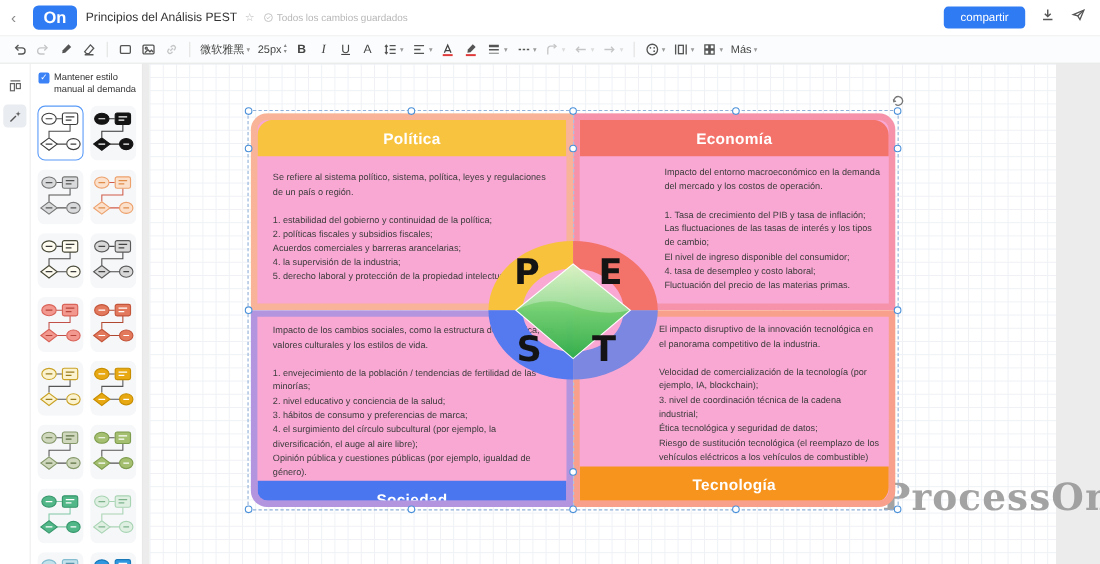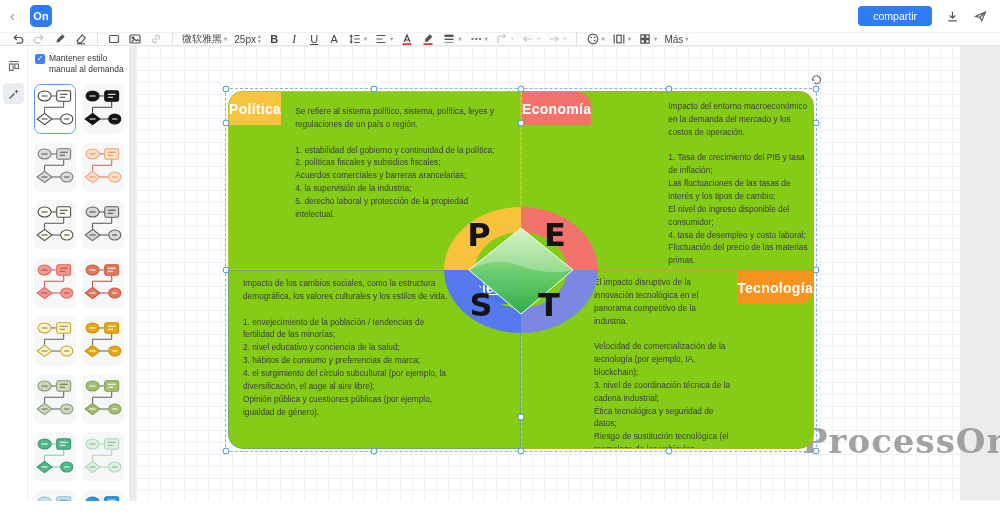--- a/index.html
+++ b/index.html
@@ -2,33 +2,33 @@
 <html><head>
 <meta charset="utf-8">
 <style>
   *{box-sizing:border-box;margin:0;padding:0}
   html,body{width:1000px;height:513px;overflow:hidden}
   body{font-family:"Liberation Sans",sans-serif;font-size:11px;color:#333;background:#fff}
 
   
   .topbar{height:32px;display:flex;align-items:center;padding:0 12px 0 10px;background:#fff}
   .back{color:#8a8a8a;font-size:14px;width:14px;margin-right:6px;cursor:pointer}
-  .logo{width:22px;height:22px;border-radius:5px;background:#2f7bf4;color:#fff;font-weight:700;font-size:11px;display:flex;align-items:center;justify-content:center;flex:none}
+  .logo{width:40px;height:22px;border-radius:5px;background:#2f7bf4;color:#fff;font-weight:700;font-size:15px;display:flex;align-items:center;justify-content:center;flex:none}
   .title-block{margin-left:8px}
   .title-row{display:flex;align-items:center;gap:7px;font-size:11px;color:#333;height:15px}
   .star{color:#b9b9b9;font-size:10px}
   .saved{display:flex;align-items:center;gap:3px;color:#b7b7b7;font-size:9px}
   .menu-row{display:flex;gap:15px;font-size:10.5px;color:#4d4d4d;height:15px;align-items:center}
   .menu-row span{cursor:pointer}
-  .topbar-right{margin-left:auto;display:flex;align-items:center;gap:13px}
+  .topbar-right{margin-left:auto;display:flex;align-items:flex-start;gap:13px}
   .share-btn{background:#2f7bf4;color:#fff;font-size:10.5px;padding:4px 15px;border-radius:4px;border:none;cursor:pointer}
   .hicon{color:#555;display:flex;align-items:center}
 
   
-  .toolbar{height:14px;background:#fbfcfd;border-top:1px solid #f1f1f1;border-bottom:1px solid #e4e6e8;display:flex;align-items:center;padding:0 8px;gap:1px}
+  .toolbar{height:26px;background:#fbfcfd;border-top:1px solid #f1f1f1;border-bottom:1px solid #e4e6e8;display:flex;align-items:center;padding:0 8px;gap:1px}
   .tbtn{height:20px;min-width:19px;padding:0 3px;display:flex;align-items:center;justify-content:center;border-radius:3px;color:#555;gap:2px;cursor:pointer}
   .tbtn.disabled{opacity:.32}
   .tbtn svg{display:block}
   .tdivider{width:1px;height:14px;background:#e1e1e1;margin:0 5px}
   .tlabel{font-size:10px;color:#444;white-space:nowrap}
   .lbl-b{font-weight:700;font-size:11px}
   .lbl-i{font-style:italic;font-family:"Liberation Serif",serif;font-size:11.5px}
   .lbl-u{text-decoration:underline;font-size:11px}
   .lbl-a{font-size:11px}
   .caret{font-size:6.5px;color:#9a9a9a}
@@ -52,21 +52,21 @@
 
   
   .canvas{flex:1;position:relative;background:#ececec;overflow:hidden}
   .page{position:absolute;left:6px;top:0;width:824px;height:455px;background:#fff;
     background-image:linear-gradient(#eef1f5 1px,transparent 1px),linear-gradient(90deg,#eef1f5 1px,transparent 1px);
     background-size:12px 12px}
   .watermark{position:absolute;left:672px;top:375px;font-family:"DejaVu Serif","Liberation Serif",serif;font-weight:700;font-size:34px;color:#949494;opacity:.85;letter-spacing:1px;pointer-events:none}
 
   .diagram{position:absolute;left:98px;top:45px;width:586px;height:358px}
   .cards{position:absolute;inset:0;display:grid;grid-template:1fr 1fr / 1fr 1fr}
-  .card{background:#84cc16;border:1px solid #0369a1;display:flex;flex-direction:row;overflow:hidden}
+  .card{background:#f9a8d4;border:6px solid #0369a1;display:flex;flex-direction:column;overflow:hidden}
   .qbar{height:33px;flex:none;display:flex;align-items:center;justify-content:center;color:#fff;font-size:14px;font-weight:600;letter-spacing:.3px}
   .card.q0{border-radius:15px 0 0 0}.card.q0 .qbar{border-radius:14px 0 0 0}
   .card.q1{border-radius:0 15px 0 0}.card.q1 .qbar{border-radius:0 14px 0 0}
   .card.q2{border-radius:0 0 0 15px}.card.q2 .qbar{border-radius:0 0 0 14px}
   .card.q3{border-radius:0 0 15px 0}.card.q3 .qbar{border-radius:0 0 14px 0}
   .qbody{flex:1;font-size:8.3px;line-height:1.55;color:#3c3c3c;white-space:pre-line}
   .q0 .qbody{padding:13px 13px 2px 14px}
   .q1 .qbody{padding:8px 5px 2px 77px}
   .q2 .qbody{padding:6px 8px 2px 14px}
   .q3 .qbody{padding:5px 6px 2px 72px}
@@ -80,20 +80,31 @@
 </style>
 </head>
 <body>
 
 <div class="app">
 
   <header class="topbar">
     <span class="back">‹</span>
     <div class="logo">On</div>
     <div class="title-block">
+      <div class="title-row">
+        <span>Principios del Análisis PEST</span>
+        <span class="star">☆</span>
+        <span class="saved">
+          <svg width="10" height="10" viewBox="0 0 14 14">
+              <circle cx="7" cy="7" r="5" fill="none" stroke="#c0c0c0" stroke-width="1.2"></circle>
+              <path d="M4.8 7l1.5 1.5 2.9-3" fill="none" stroke="#c0c0c0" stroke-width="1.2"></path>
+            </svg>
+          <span>Todos los cambios guardados</span>
+        </span>
+      </div>
     </div>
     <div class="topbar-right">
       <button class="share-btn">compartir</button>
       <span class="hicon">
         <svg width="15" height="15" viewBox="0 0 14 14">
             <path d="M7 2.5v6M4.5 6L7 8.5 9.5 6M3 11h8" fill="none" stroke="#555" stroke-width="1.2"></path>
           </svg>
       </span>
       <span class="hicon">
         <svg width="15" height="15" viewBox="0 0 14 14">

